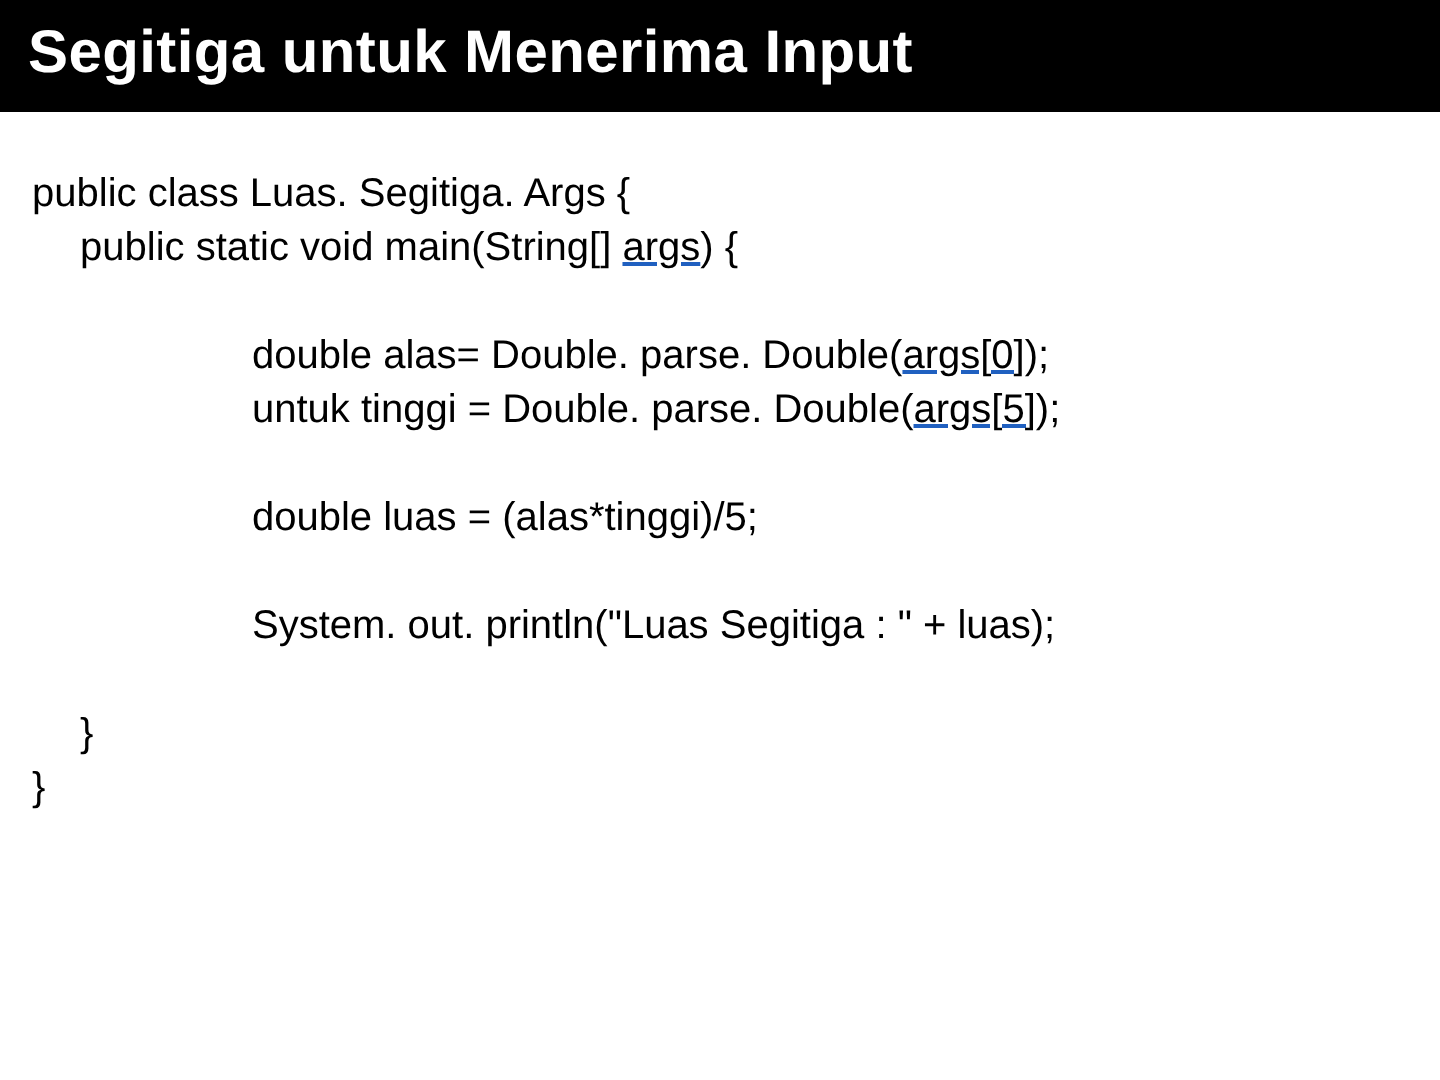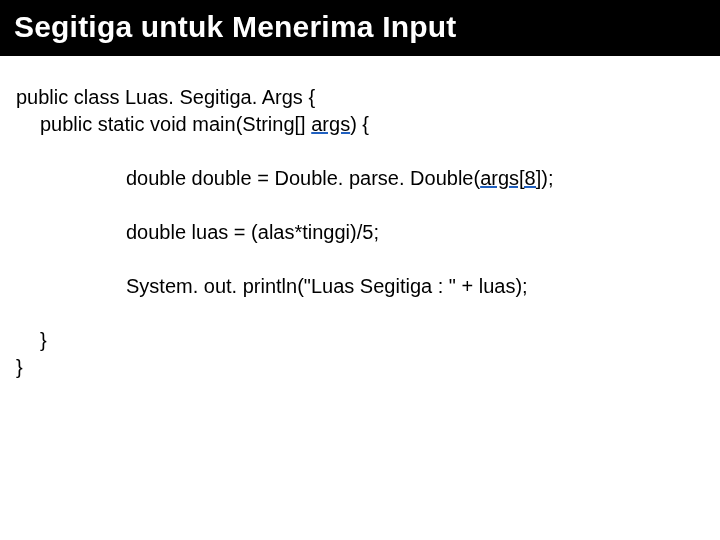--- a/index.html
+++ b/index.html
@@ -41,21 +41,22 @@
 <div class="header">
   <span>Segitiga untuk Menerima Input</span>
 </div>
 
 <div class="content">
   <div class="line">public class Luas. Segitiga. Args {</div>
   <div class="line i1"><span>public static void main(String[] </span><span class="hl">args</span><span>) {</span></div>
 
   <div class="blank"></div>
 
-  <div class="line i2"><span>double double = Double. parse. Double(</span><span class="hl">args[8]</span><span>);</span></div>
+  <div class="line i2"><span>double alas= Double. parse. Double(</span><span class="hl">args[0]</span><span>);</span></div>
+  <div class="line i2"><span>untuk tinggi = Double. parse. Double(</span><span class="hl">args[5]</span><span>);</span></div>
 
   <div class="blank"></div>
 
   <div class="line i2">double luas = (alas*tinggi)/5;</div>
 
   <div class="blank"></div>
 
   <div class="line i2">System. out. println("Luas Segitiga : " + luas);</div>
 
   <div class="blank"></div>

